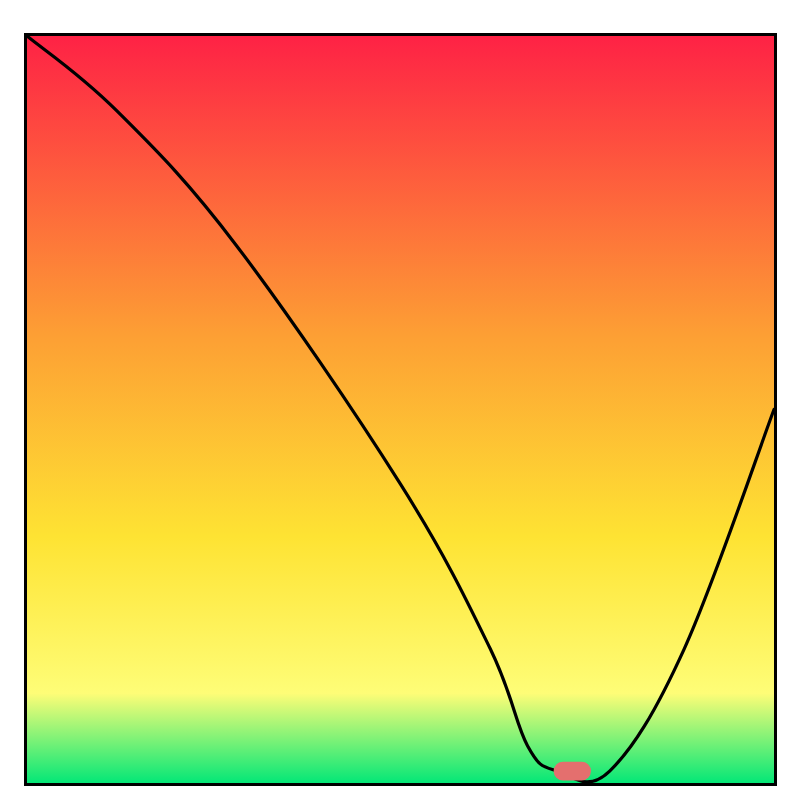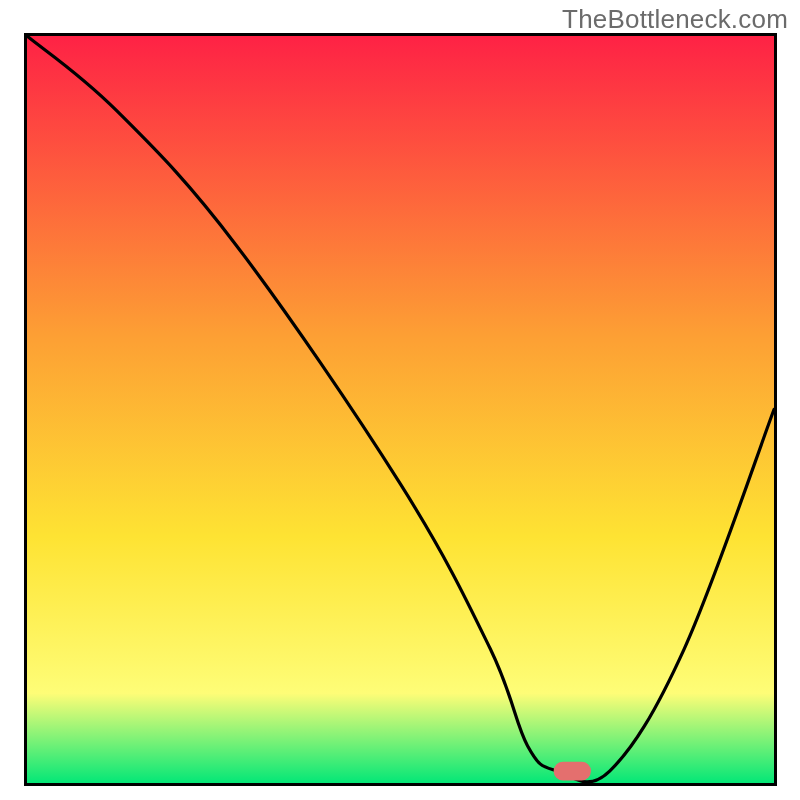--- a/index.html
+++ b/index.html
@@ -38,21 +38,20 @@
   svg.chart {
     display: block;
     width: 100%;
     height: 100%;
   }
 </style>
 </head>
 <body>
 <div class="page">
 
-<div class="watermark">TheBottleneck.com</div>
 
 <div class="chart-wrap">
   <svg class="chart" viewBox="0 0 747 747" preserveAspectRatio="none">
     <defs>
       <linearGradient id="bg-grad" x1="0" y1="0" x2="0" y2="1">
         <stop offset="0" stop-color="#fe2245"></stop>
         <stop offset="0.40" stop-color="#fd9f34"></stop>
         <stop offset="0.67" stop-color="#fee333"></stop>
         <stop offset="0.88" stop-color="#fefd77"></stop>
         <stop offset="1" stop-color="#04e777"></stop>

